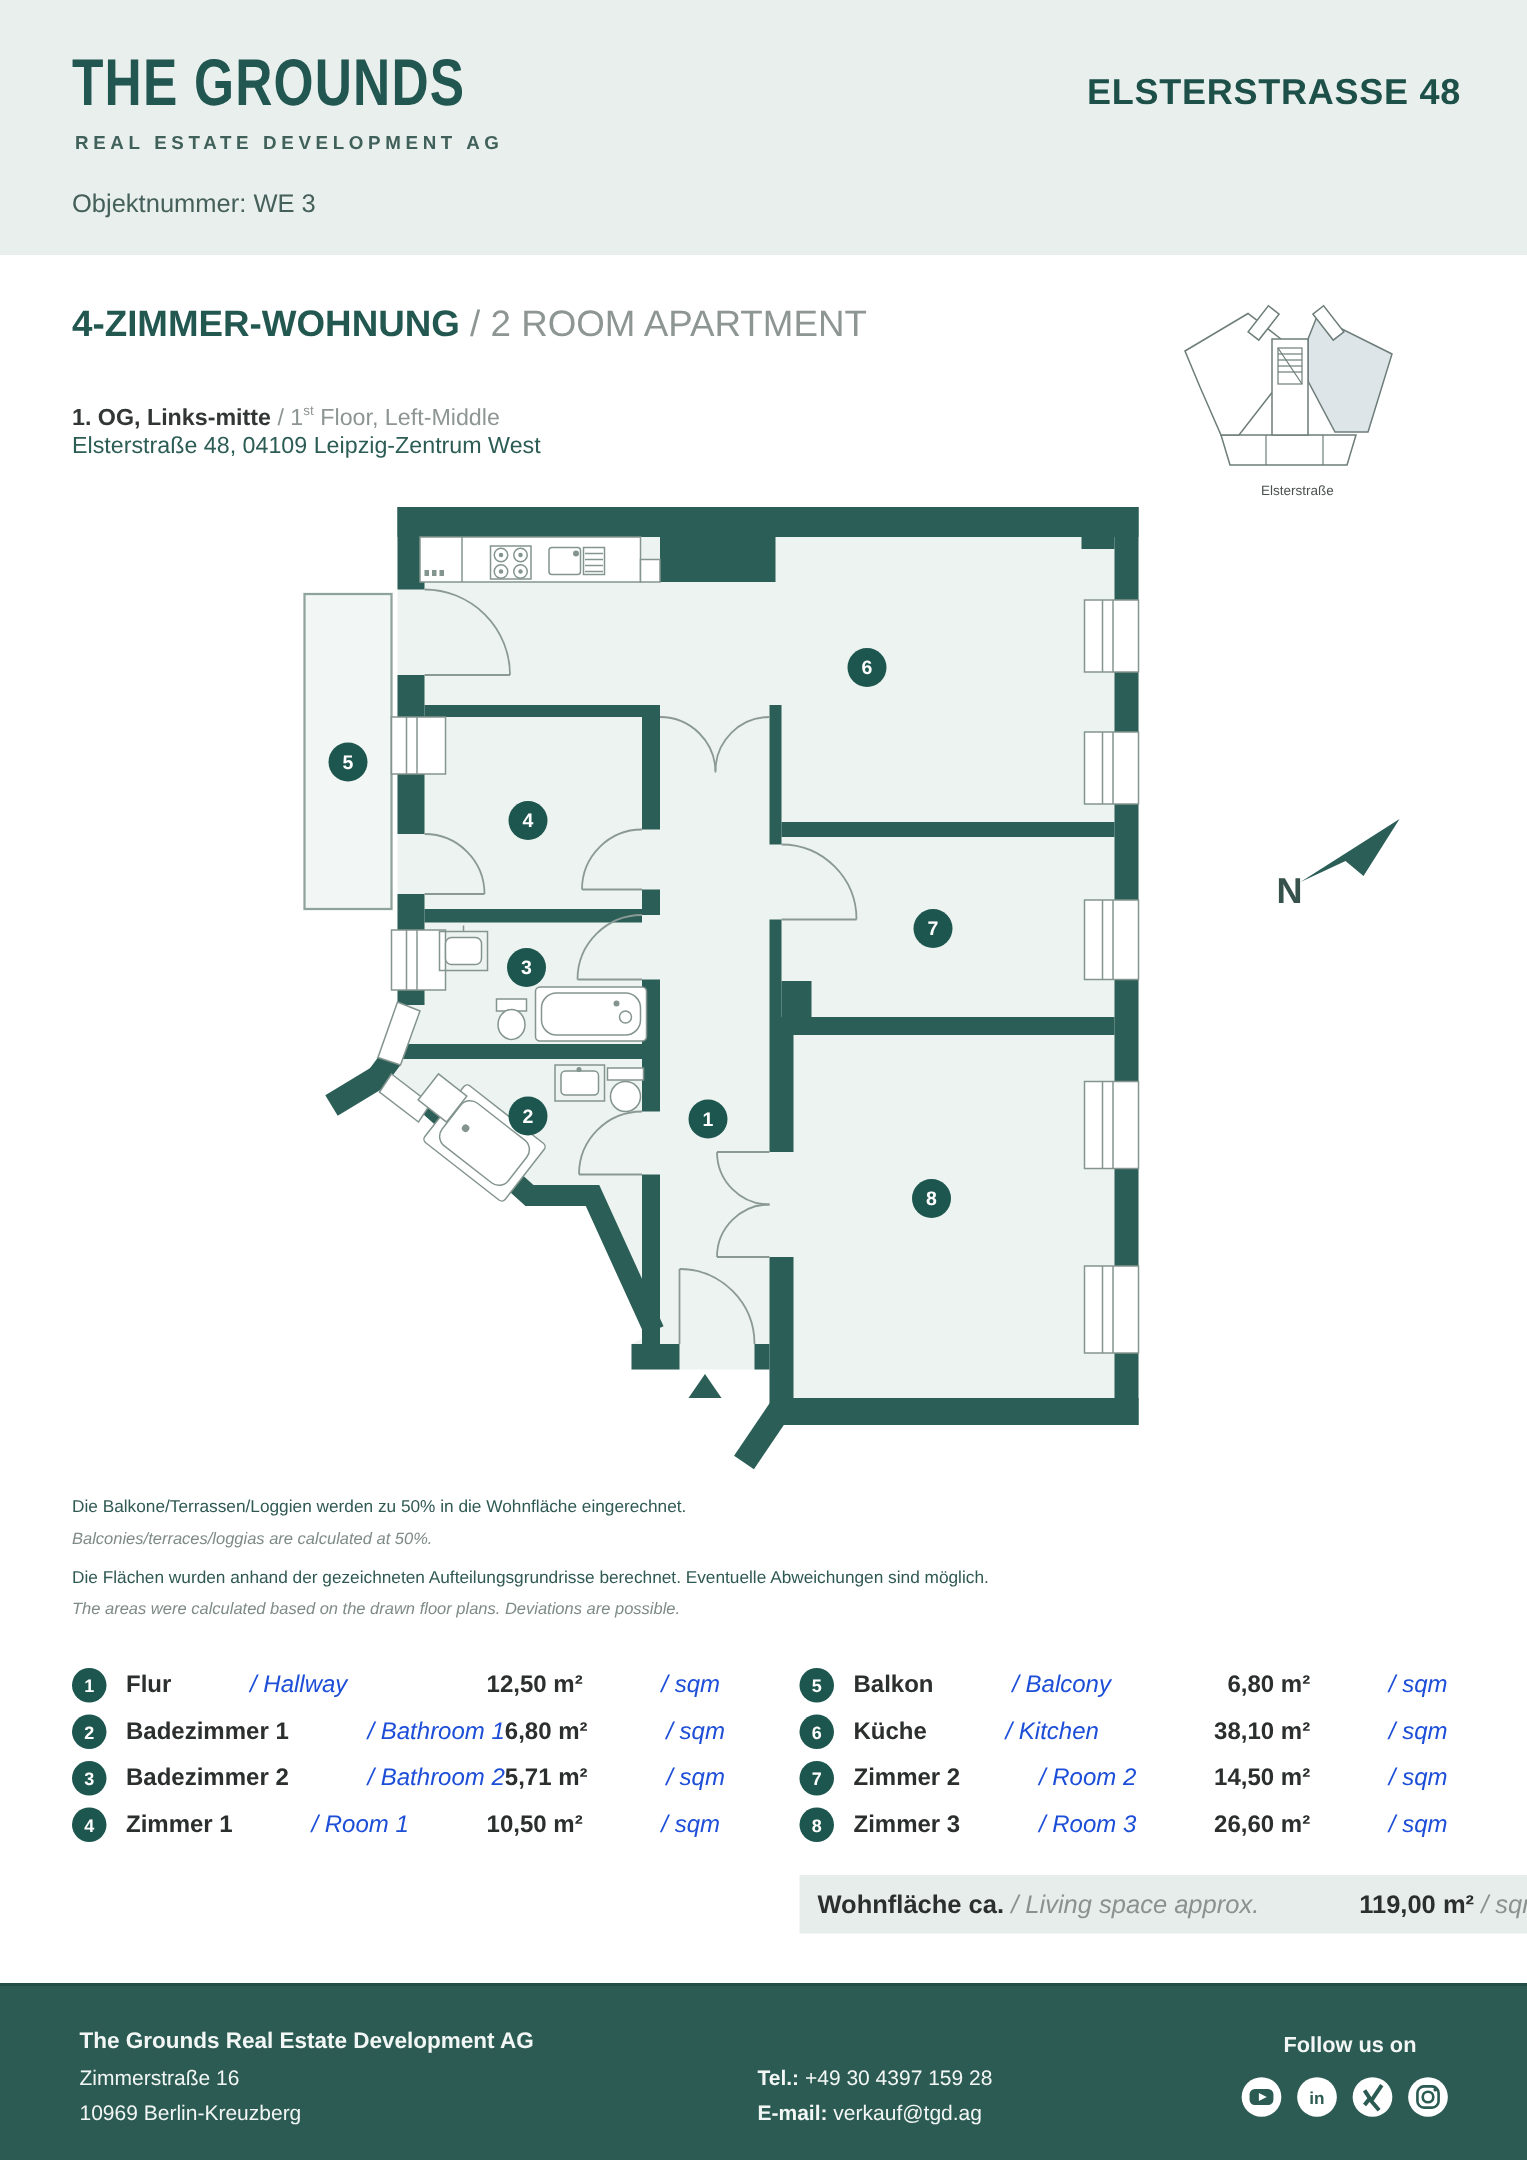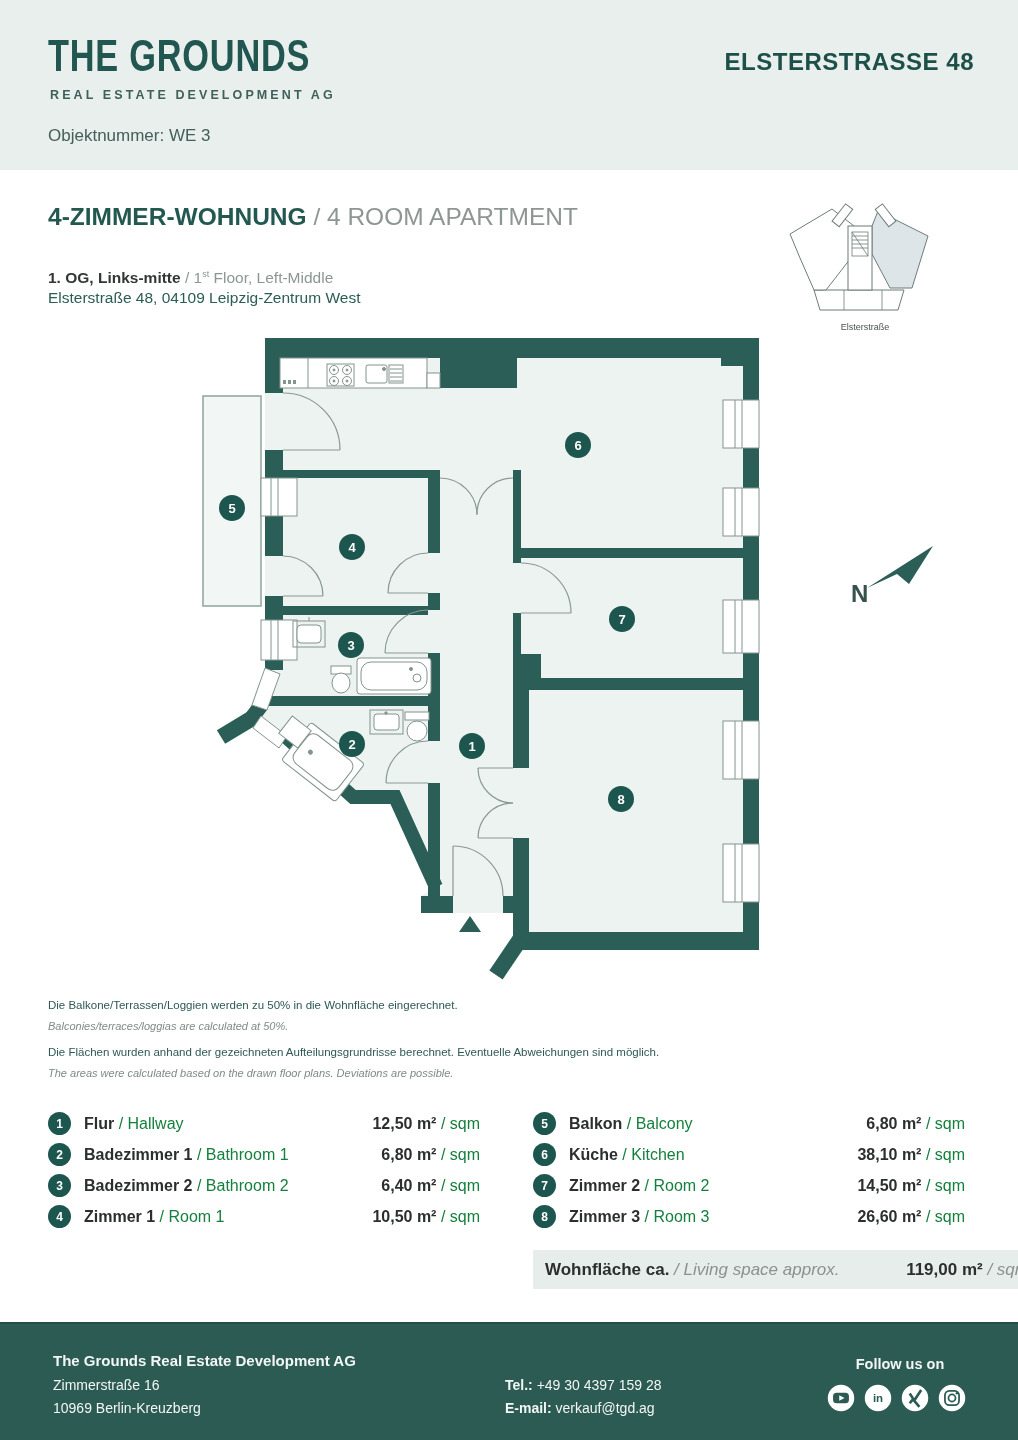--- a/index.html
+++ b/index.html
@@ -38,21 +38,21 @@
   .disc .gap{height:5px;}
 
   
   .legend-col{top:1112px;width:432px;}
   .legend-col.l{left:48px;}
   .legend-col.r{left:533px;}
   .lrow{display:flex;align-items:center;height:23px;margin-bottom:8px;}
   .lnum{width:23px;height:23px;border-radius:50%;background:#1c564e;color:#fff;font-size:12px;font-weight:bold;
         display:flex;align-items:center;justify-content:center;flex:0 0 23px;}
   .lname{flex:1;margin-left:13px;font-size:16px;font-weight:bold;color:#2b2f2e;white-space:nowrap;}
-  .lname .en,.larea .en{color:#15803d;font-weight:normal;}
+  .lname .en,.larea .en{color:#1d4ed8;font-weight:normal;font-style:italic;margin-left:48px;}
   .larea{font-size:16px;font-weight:bold;white-space:nowrap;}
   .total-bar{left:533px;top:1250px;width:510px;height:39px;background:#e7edeb;display:flex;align-items:center;
              justify-content:space-between;padding:0 14px 0 12px;box-sizing:border-box;font-size:17px;font-weight:bold;}
   .total-bar .en{color:#8b918f;font-weight:normal;font-style:italic;}
 
   
   .footer{left:0;top:1322px;width:1018px;height:118px;background:#2c5b53;border-top:2px solid #224e47;color:#f2f6f4;}
   .f-company{left:53px;top:28px;font-size:15px;font-weight:bold;}
   .f-addr1{left:53px;top:53px;font-size:14px;}
   .f-addr2{left:53px;top:76px;font-size:14px;}
@@ -68,21 +68,21 @@
 
 <div class="abs header-band"></div>
 <div class="abs logo-title">
   <span class="logo-scale">THE GROUNDS</span>
 </div>
 <div class="abs logo-sub">REAL ESTATE DEVELOPMENT AG</div>
 <div class="abs prop-heading">ELSTERSTRASSE 48</div>
 <div class="abs objnum">Objektnummer: WE 3</div>
 
 <div class="abs apt-title">
-  <span>4-ZIMMER-WOHNUNG</span><span class="en"> / 4 ROOM APARTMENT</span>
+  <span>4-ZIMMER-WOHNUNG</span><span class="en"> / 2 ROOM APARTMENT</span>
 </div>
 <div class="abs apt-address">Elsterstraße 48, 04109 Leipzig-Zentrum West</div>
 <div class="abs apt-floor">
   <span>1. OG, Links-mitte</span><span class="en"><span> / 1</span><sup>st</sup><span> Floor, Left-Middle</span></span>
 </div>
 
 <svg class="abs locator" viewBox="0 0 158 120">
   <g stroke="#6d7d79" stroke-width="1" fill="#ffffff">
     <polygon points="28,94 118,94 112,114 34,114"></polygon>
     <polygon points="4,38 46,13 68,30 68,58 40,94 28,94 14,62"></polygon>
@@ -354,21 +354,21 @@
     <span class="larea"><span>12,50 m²</span><span class="en"> / sqm</span></span>
   </div>
   <div class="lrow">
     <span class="lnum">2</span>
     <span class="lname"><span>Badezimmer 1</span><span class="en"> / Bathroom 1</span></span>
     <span class="larea"><span>6,80 m²</span><span class="en"> / sqm</span></span>
   </div>
   <div class="lrow">
     <span class="lnum">3</span>
     <span class="lname"><span>Badezimmer 2</span><span class="en"> / Bathroom 2</span></span>
-    <span class="larea"><span>6,40 m²</span><span class="en"> / sqm</span></span>
+    <span class="larea"><span>5,71 m²</span><span class="en"> / sqm</span></span>
   </div>
   <div class="lrow">
     <span class="lnum">4</span>
     <span class="lname"><span>Zimmer 1</span><span class="en"> / Room 1</span></span>
     <span class="larea"><span>10,50 m²</span><span class="en"> / sqm</span></span>
   </div>
 </div>
 <div class="abs legend-col r">
   <div class="lrow">
     <span class="lnum">5</span>

